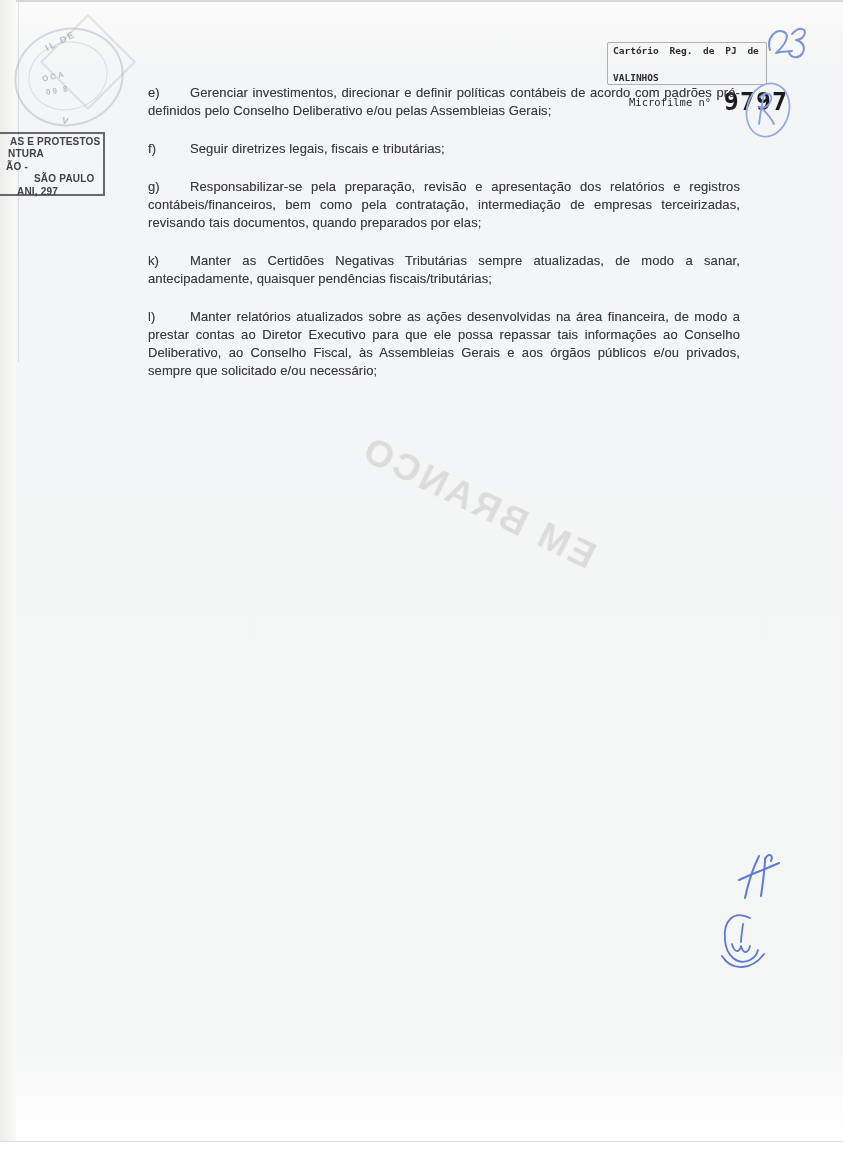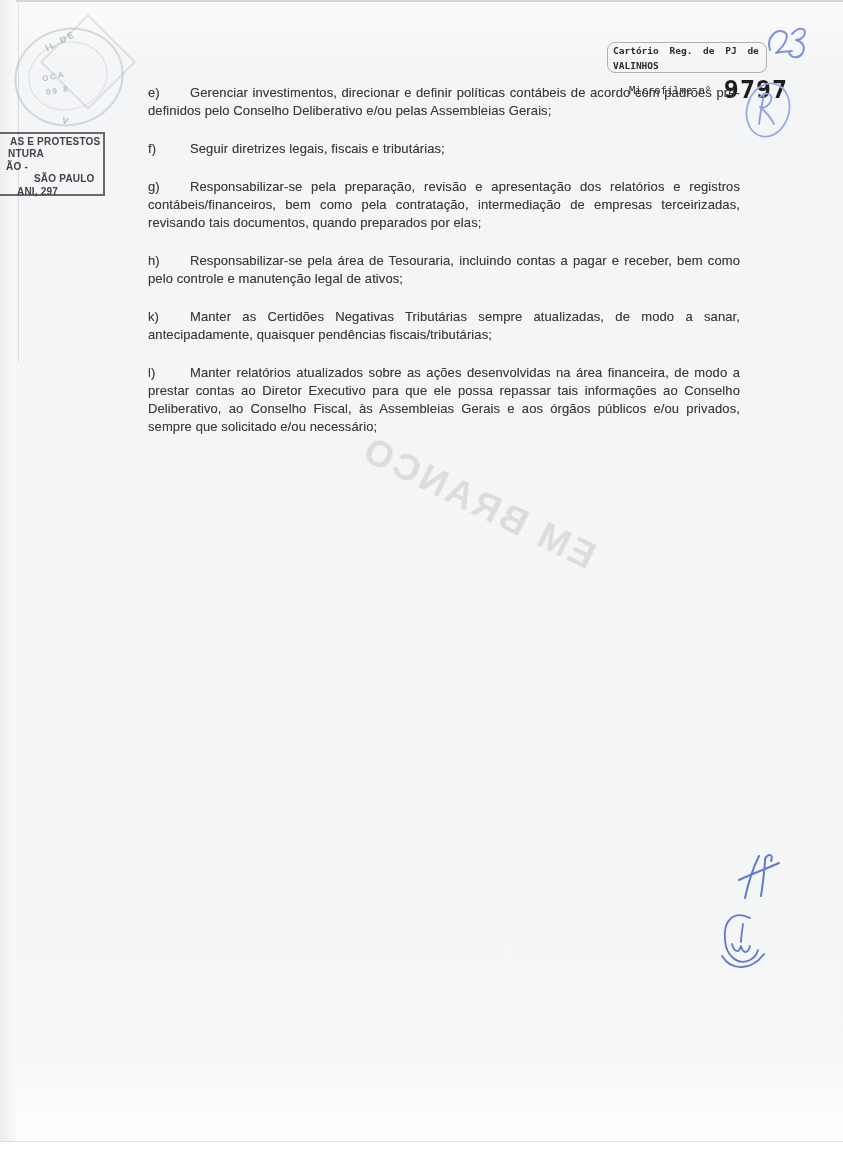--- a/index.html
+++ b/index.html
@@ -30,23 +30,23 @@
 
   
   .rect-stamp{position:absolute;left:-68px;top:132px;width:173px;height:64px;
     border:2px solid rgba(70,70,74,.8);color:#414146;font-size:10px;font-weight:bold;
     letter-spacing:.2px;line-height:12.4px;padding-top:2px;box-sizing:border-box;}
   .rect-stamp div{white-space:nowrap;}
 
   
   .cartorio{position:absolute;left:607px;top:42px;width:200px;color:#2d2d30;
     font-family:"DejaVu Sans Mono",monospace;}
-  .cart-box{width:148px;border:1px solid rgba(105,105,108,.5);border-radius:8px;padding:2px 5px 1px 5px;}
+  .cart-box{width:148px;border:1px solid rgba(105,105,108,.5);border-radius:2px;padding:2px 5px 1px 5px;}
   .cart-line1{font-size:9.5px;font-weight:bold;word-spacing:5px;white-space:nowrap;}
-  .cart-line2{font-size:9.5px;font-weight:bold;margin-top:4px;}
+  .cart-line2{font-size:9.5px;font-weight:bold;margin-top:16px;}
   .micro{margin-top:2px;margin-left:22px;white-space:nowrap;}
   .micro-label{font-size:10.5px;font-weight:normal;}
   .micro-num{font-size:25px;font-weight:bold;letter-spacing:1px;color:#1c1c1e;vertical-align:-4px;margin-left:3px;}
 
   
   .ink{position:absolute;}
   .ink path,.ink ellipse{fill:none;stroke-linecap:round;stroke-linejoin:round;}
 
   
   .watermark{position:absolute;left:318px;top:428px;width:320px;height:150px;
@@ -112,21 +112,20 @@
       <path d="M 22 19 C 30 12, 37 17, 31 26 C 28 30, 24 30, 22 29 C 27 33, 33 40, 36 46"></path>
     </g>
   </svg>
 
   <div class="watermark">EM BRANCO</div>
 
   <main class="body-text">
     <p class="item"><span class="lbl">e)</span><span>Gerenciar investimentos, direcionar e definir políticas contábeis de acordo com padrões pré-definidos pelo Conselho Deliberativo e/ou pelas Assembleias Gerais;</span></p>
     <p class="item"><span class="lbl">f)</span><span>Seguir diretrizes legais, fiscais e tributárias;</span></p>
     <p class="item"><span class="lbl">g)</span><span>Responsabilizar-se pela preparação, revisão e apresentação dos relatórios e registros contábeis/financeiros, bem como pela contratação, intermediação de empresas terceirizadas, revisando tais documentos, quando preparados por elas;</span></p>
-    <p class="item"><span class="lbl">h)</span><span>Responsabilizar-se pela área de Tesouraria, incluindo contas a pagar e receber, bem como pelo controle e manutenção legal de ativos;</span></p>
     <p class="item"><span class="lbl">k)</span><span>Manter as Certidões Negativas Tributárias sempre atualizadas, de modo a sanar, antecipadamente, quaisquer pendências fiscais/tributárias;</span></p>
     <p class="item"><span class="lbl">l)</span><span>Manter relatórios atualizados sobre as ações desenvolvidas na área financeira, de modo a prestar contas ao Diretor Executivo para que ele possa repassar tais informações ao Conselho Deliberativo, ao Conselho Fiscal, às Assembleias Gerais e aos órgãos públicos e/ou privados, sempre que solicitado e/ou necessário;</span></p>
   </main>
 
   <svg class="ink" style="left:736px;top:850px" width="50" height="55" viewBox="0 0 50 55">
     <g stroke="#5f7bd2" stroke-width="2">
       <path d="M 9 48 C 12 34, 17 18, 23 6"></path>
       <path d="M 25 46 C 27 32, 29 16, 29 9"></path>
       <path d="M 3 30 C 13 25, 27 20, 43 13"></path>
       <path d="M 29 9 C 32 3, 38 4, 35 11"></path>

